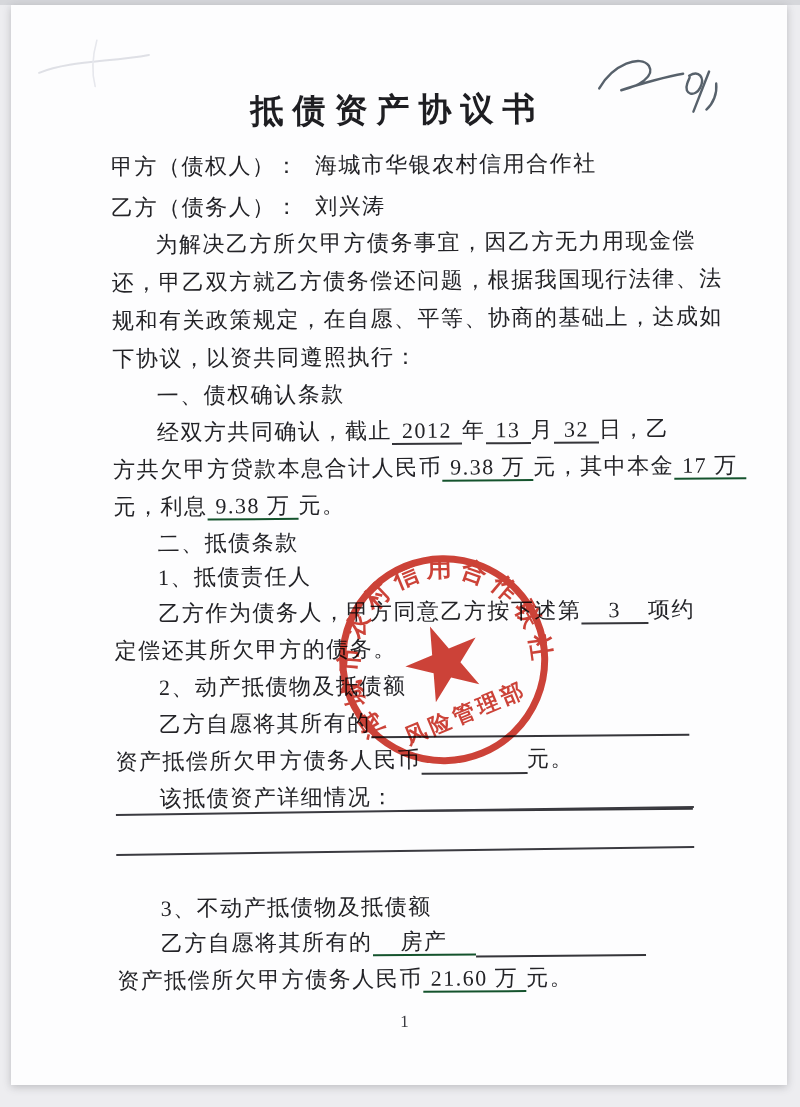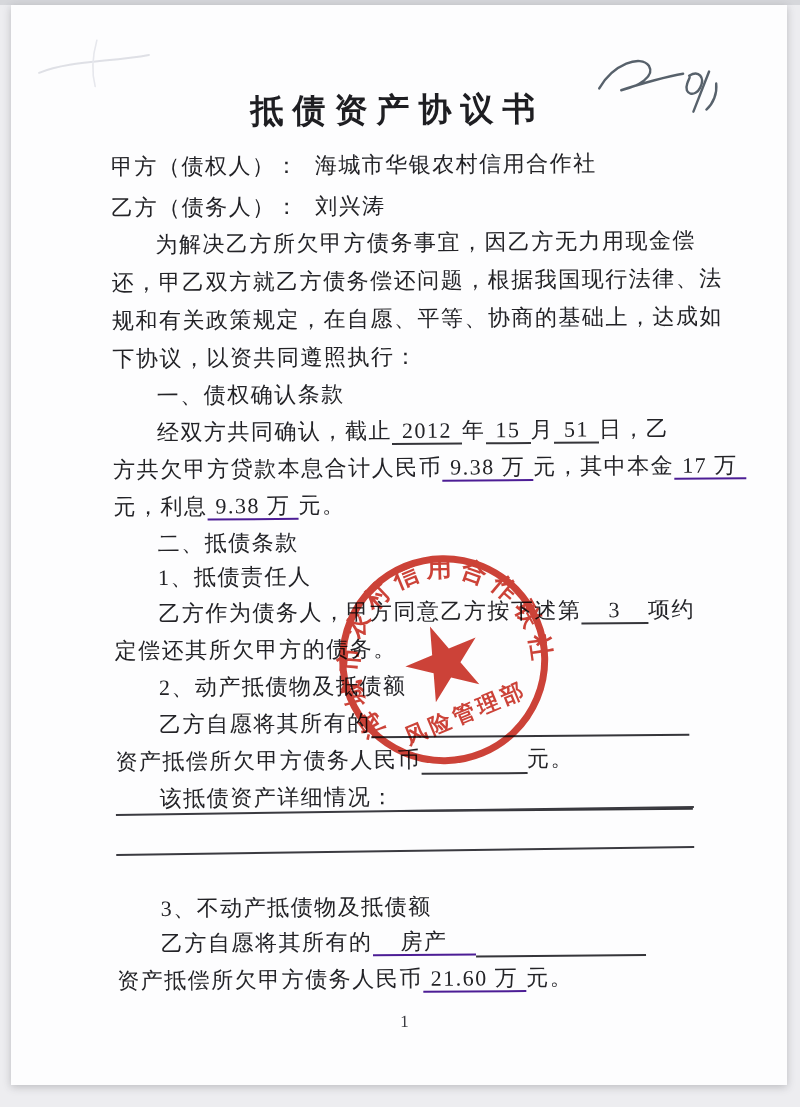--- a/index.html
+++ b/index.html
@@ -21,21 +21,21 @@
     position:absolute; white-space:nowrap;
     font-size:22px; letter-spacing:1.5px; color:#232327; line-height:30px;
   }
   .lm { left:113px; }     
   .ind { left:157px; }    
   #doc-title {
     position:absolute; top:88px; left:0; width:800px; text-align:center;
     font-size:33px; font-weight:bold; letter-spacing:9px; color:#1e1e22;
   }
   .party-value { margin-left:16px; }
-  .u  { border-bottom:2px solid #4c1d95; padding:0 8px; }
+  .u  { border-bottom:2px solid #14532d; padding:0 8px; }
   .u-num { border-bottom:2px solid #35353a; padding:0 10px;text-align:center; }
   .u-item { border-bottom:2px solid #35353a; padding:0 27px; }
   .blank {
     display:inline-block; border-bottom:2px solid #35353a;
     height:1.05em; vertical-align:bottom;
   }
   .rule {
     position:absolute; border-bottom:2px solid #3a3a40; height:0;
     transform:rotate(-0.35deg);
   }
@@ -86,21 +86,21 @@
     <span>乙方（债务人）：</span><span class="party-value">刘兴涛</span>
   </div>
 
   <div class="line ind" style="top:228px">为解决乙方所欠甲方债务事宜，因乙方无力用现金偿</div>
   <div class="line lm" style="top:266px">还，甲乙双方就乙方债务偿还问题，根据我国现行法律、法</div>
   <div class="line lm" style="top:304px">规和有关政策规定，在自愿、平等、协商的基础上，达成如</div>
   <div class="line lm" style="top:342px">下协议，以资共同遵照执行：</div>
 
   <div class="line ind" style="top:379px">一、债权确认条款</div>
   <div class="line ind" style="top:416px">
-    <span>经双方共同确认，截止</span><span class="u-num">2012</span><span>年</span><span class="u-num">15</span><span>月</span><span class="u-num">51</span><span>日，乙</span>
+    <span>经双方共同确认，截止</span><span class="u-num">2012</span><span>年</span><span class="u-num">13</span><span>月</span><span class="u-num">32</span><span>日，乙</span>
   </div>
   <div class="line lm" style="top:453px">
     <span>方共欠甲方贷款本息合计人民币</span><span class="u">9.38 万</span><span>元，其中本金</span><span class="u">17 万</span>
   </div>
   <div class="line lm" style="top:490px">
     <span>元，利息</span><span class="u">9.38 万</span><span>元。</span>
   </div>
 
   <div class="line ind" style="top:527px">二、抵债条款</div>
   <div class="line ind" style="top:561px">1、抵债责任人</div>

